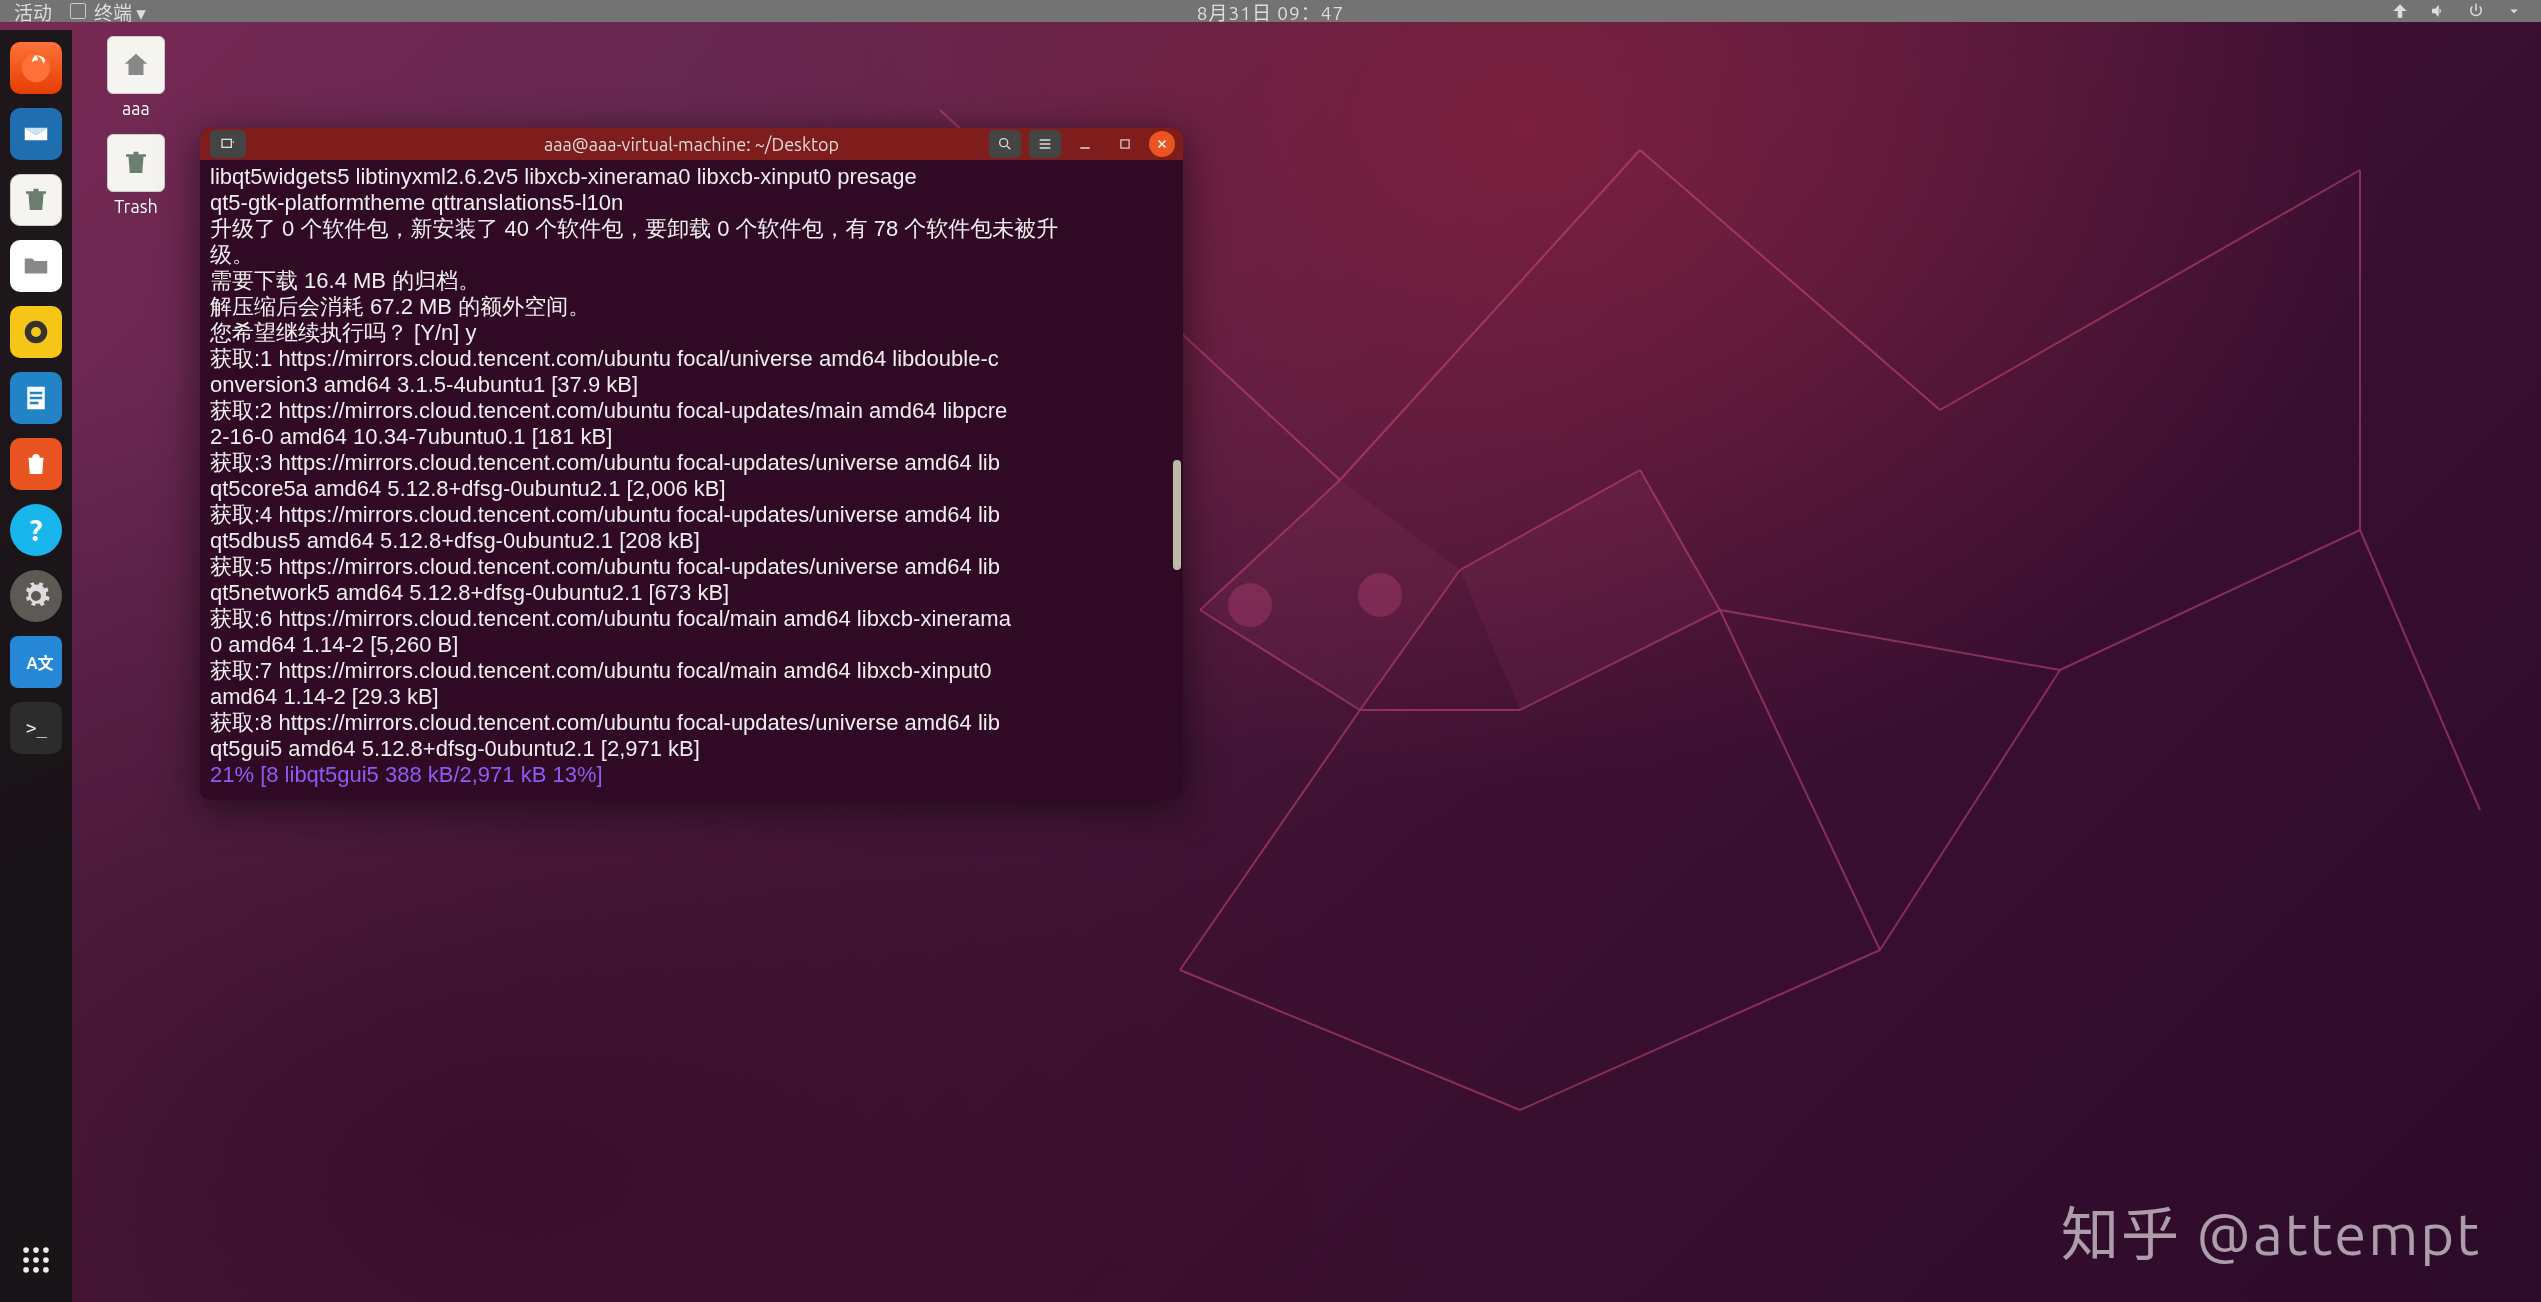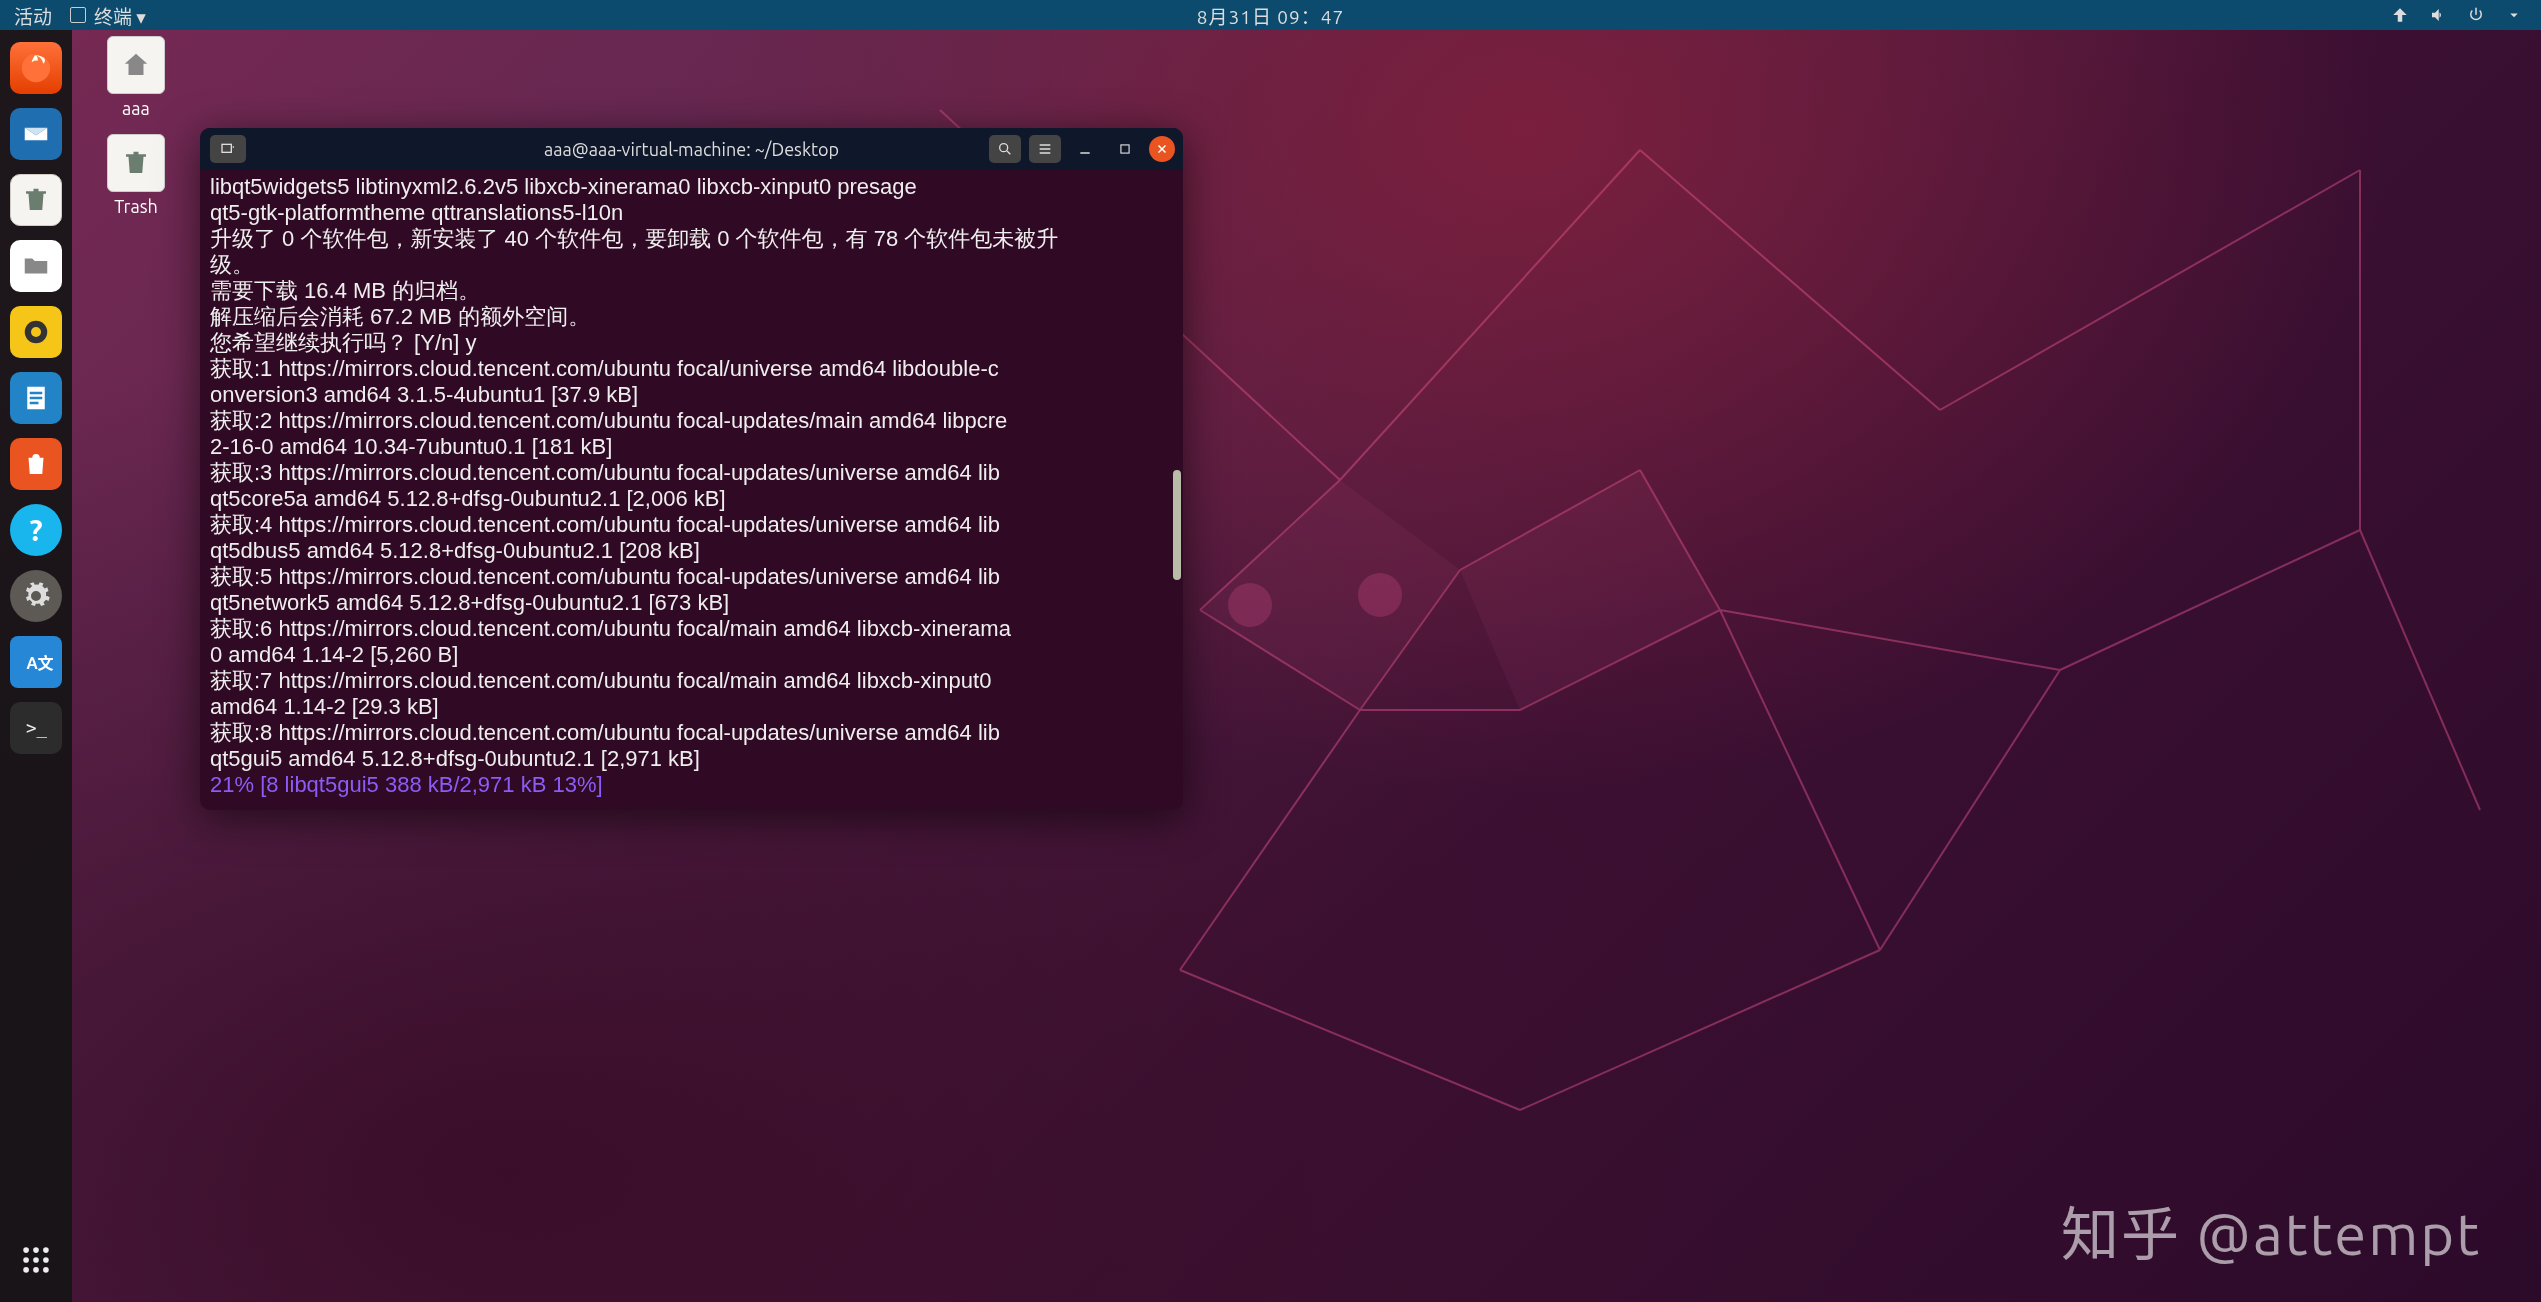--- a/index.html
+++ b/index.html
@@ -10,21 +10,21 @@
       radial-gradient(ellipse at 20% 90%, #3a0e2a 0%, rgba(58,14,42,0) 50%),
       linear-gradient(135deg, #772953 0%, #5e2750 30%, #3c1033 60%, #2c0a2a 100%);
     position:relative;
   }
   
   .geo { position:absolute; left:820px; top:50px; width:1700px; height:1100px; pointer-events:none; opacity:.45; }
   .geo line, .geo polygon { stroke:#e5558f; stroke-width:2; fill:none; }
   .geo .shade { fill:#cc5a8c; opacity:.18; stroke:none; }
 
   
-  .topbar { position:absolute; top:0; left:0; right:0; height:30px; background:#0c4a6e; color:#ddd; display:flex; align-items:center; font-size:19px; }
+  .topbar { position:absolute; top:0; left:0; right:0; height:22px; background:#737373; color:#ddd; display:flex; align-items:center; font-size:19px; }
   .topbar .left { display:flex; align-items:center; gap:18px; padding-left:14px; }
   .topbar .term-ind { display:flex; align-items:center; gap:8px; }
   .topbar .term-ind .sq { width:16px; height:16px; border:1.5px solid #ccc; border-radius:2px; }
   .topbar .center { position:absolute; left:50%; transform:translateX(-50%); letter-spacing:1px; }
   .topbar .right { margin-left:auto; display:flex; align-items:center; gap:20px; padding-right:18px; }
   .topbar .right svg { width:18px; height:18px; fill:#ddd; }
 
   
   .dock { position:absolute; left:0; top:30px; bottom:0; width:72px; background:rgba(20,20,20,.9); display:flex; flex-direction:column; align-items:center; padding-top:12px; gap:14px; }
   .dock .app { width:52px; height:52px; border-radius:10px; display:flex; align-items:center; justify-content:center; }
@@ -32,21 +32,21 @@
   .dock .apps-btn svg { fill:#eee; }
 
   
   .desk-icon { position:absolute; width:80px; text-align:center; color:#fff; font-size:18px; }
   .desk-icon .ico { width:58px; height:58px; margin:0 auto 4px auto; background:#f6f4f0; border:1px solid #ccc; border-radius:6px; display:flex; align-items:center; justify-content:center; }
   .di-home { left:96px; top:36px; }
   .di-trash { left:96px; top:134px; }
 
   
   .termwin { position:absolute; left:200px; top:128px; width:983px; background:#300a24; border-radius:10px; box-shadow:0 8px 40px rgba(0,0,0,.55); overflow:hidden; }
-  .termwin .hdr { height:42px; background:#0f172a; display:flex; align-items:center; position:relative; }
+  .termwin .hdr { height:32px; background:#7f1d1d; display:flex; align-items:center; position:relative; }
   .termwin .hdr .new-tab { width:36px; height:28px; margin-left:10px; background:#444; border-radius:5px; display:flex; align-items:center; justify-content:center; }
   .termwin .hdr .title { position:absolute; left:0; right:0; text-align:center; color:#ddd; font-size:18px; pointer-events:none; }
   .termwin .hdr .controls { position:absolute; right:8px; display:flex; align-items:center; gap:8px; }
   .termwin .hdr .controls .btn { width:32px; height:28px; background:#444; border-radius:5px; display:flex; align-items:center; justify-content:center; }
   .termwin .hdr .controls .close { width:26px; height:26px; border-radius:50%; background:#e95420; display:flex; align-items:center; justify-content:center; }
   .termwin .hdr svg { fill:#ddd; }
   .termwin .body { padding:4px 10px 12px 10px; font-family:Liberation Sans, sans-serif; font-size:22px; line-height:26px; color:#eee; position:relative; }
   .termwin .body .scroll { position:absolute; right:2px; top:300px; width:8px; height:110px; background:#bba; border-radius:4px; }
   .termwin .body .progress { color:#8b5cf6; }
 

